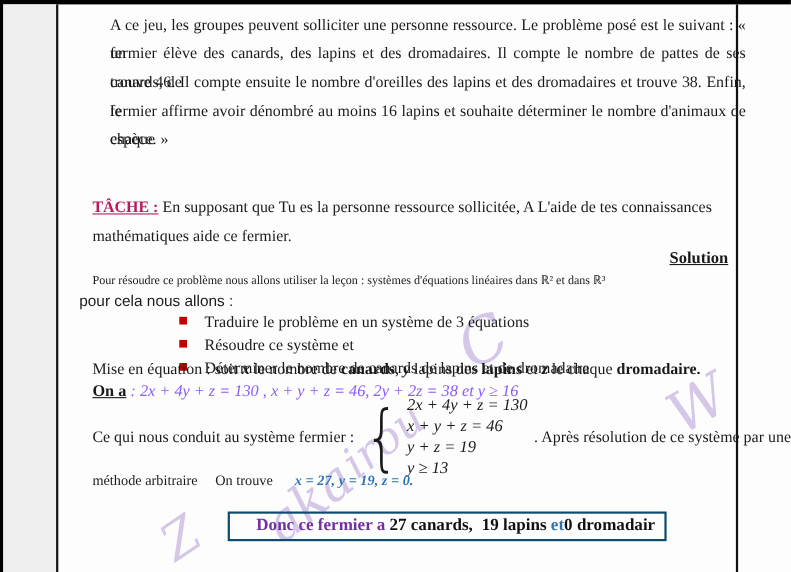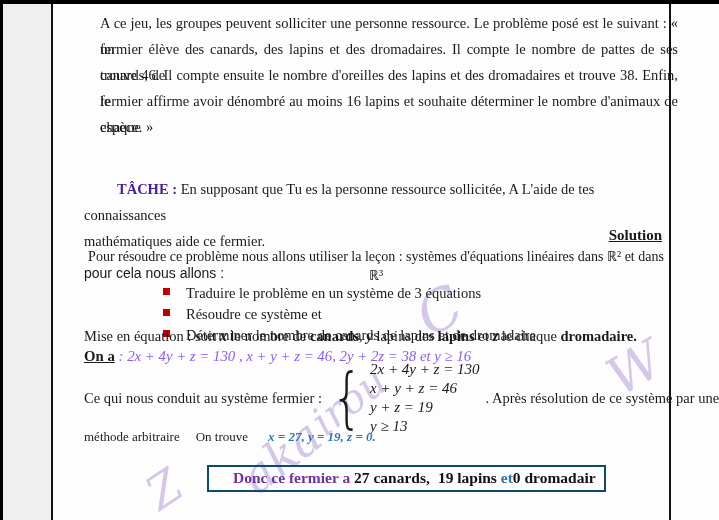--- a/index.html
+++ b/index.html
@@ -11,26 +11,26 @@
   .left-margin{position:absolute;left:3px;top:4px;width:48px;height:516px;background:#efefef;}
   .rule-left{position:absolute;left:51px;top:4px;width:2px;height:516px;background:#111;}
   .rule-right{position:absolute;left:669px;top:4px;width:2px;height:516px;background:#111;}
 
   
   .abs{position:absolute;}
   .body-text{font-size:14.5px;line-height:26px;}
   .p1{left:84px;top:10px;width:578px;text-align:justify;margin-left:16px;}
   .p1 div{height:26px;}
   .tache-block{left:84px;top:176px;width:578px;font-size:14.5px;line-height:26px;}
-  .tache-label{color:#4c1d95;font-weight:bold;margin-left:33px;}
+  .tache-label{color:#be185d;font-weight:bold;text-decoration:underline;}
   .sol-heading{left:84px;top:227px;width:578px;text-align:right;font-size:15px;font-weight:bold;
                }
   .sol-heading span{text-decoration:underline;}
-  .intro1{left:84px;top:246px;width:584px;font-size:14px;text-align:center;}
-  .intro2{left:84px;top:265px;width:400px;font-size:14px;font-family:"Liberation Sans", sans-serif;}
+  .intro1{left:84px;top:246px;width:584px;font-size:11px;}
+  .intro2{left:72px;top:265px;width:400px;font-size:14px;font-family:"Liberation Sans", sans-serif;}
   .bullets{left:163px;top:283px;width:470px;font-size:14.5px;}
   .bullet-row{display:flex;align-items:center;height:21px;}
   .bullet-sq{width:7px;height:7px;background:#C00000;margin-right:16px;position:relative;top:-2px;
              flex:0 0 7px;align-self:center;}
   .mise{left:84px;top:328px;width:584px;font-size:14.5px;}
   .mvar{font-weight:bold;font-style:italic;}
   .mbold{font-weight:bold;}
   .ona{left:84px;top:348px;width:584px;font-size:14.8px;}
   .ona-label{font-weight:bold;text-decoration:underline;}
   .ona-eq{color:#8b5cf6;font-weight:normal;font-style:italic;}

